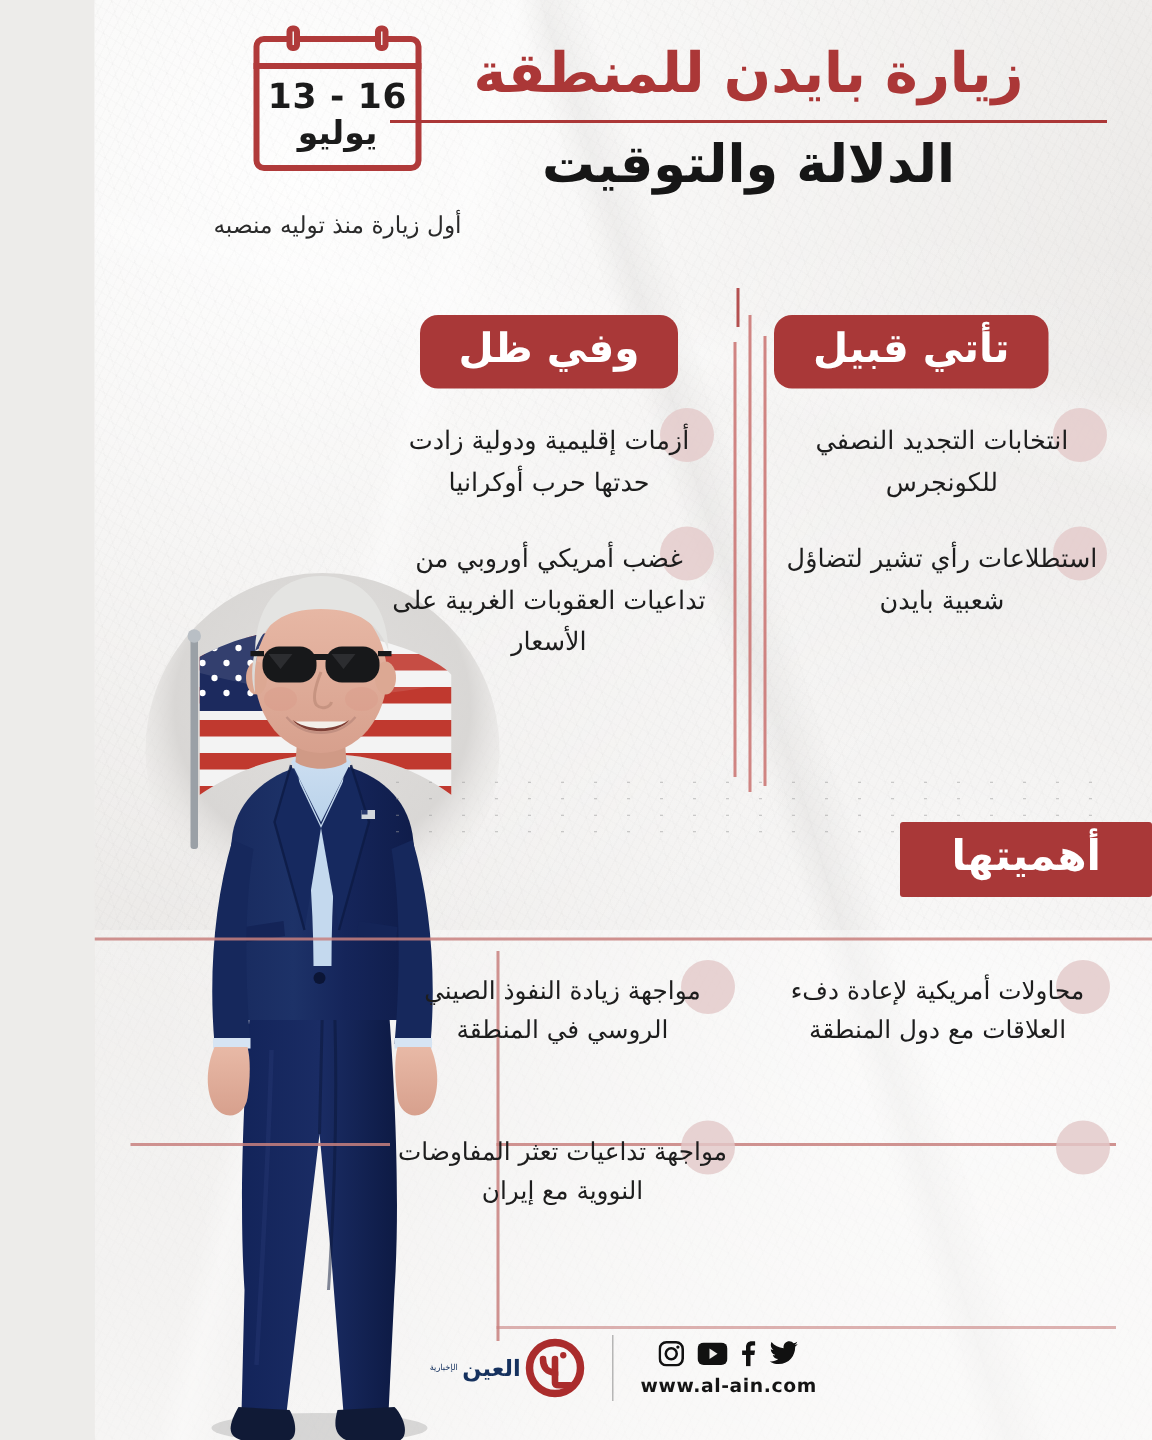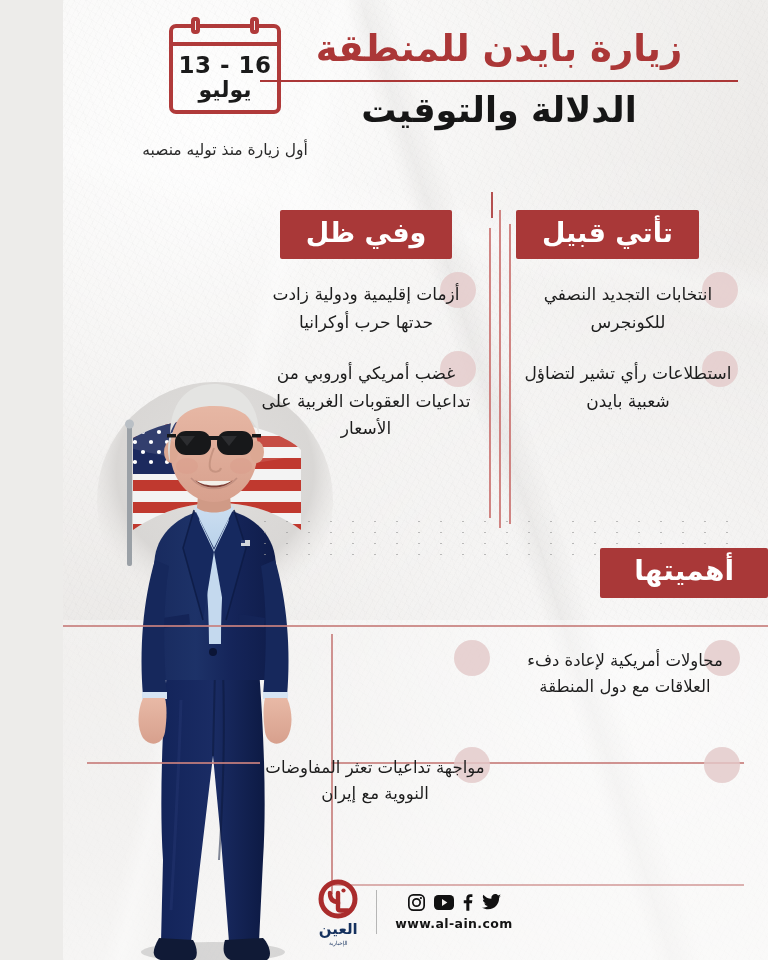--- a/index.html
+++ b/index.html
@@ -59,21 +59,21 @@
   .t-rule{height:2px;background:#ab3737;margin:8px auto 7px;width:100%;}
   .t-sub{font-size:35px;font-weight:bold;color:#161616;line-height:1.2;}
 
   
   .mid{position:absolute;right:22px;top:210px;width:496px;height:330px;}
   .col{position:absolute;top:0;width:224px;}
   .col.right{right:6px;}
   .col.left{left:4px;}
   .badge{
     display:inline-block;background:#a93838;color:#fff;font-weight:bold;
-    font-size:27px;line-height:1;padding:9px 26px 13px;border-radius:2px;
+    font-size:27px;line-height:1;padding:9px 26px 13px;border-radius:12px;
   }
   .col.right .badge-row{text-align:left;}
   .col.left .badge-row{text-align:center;}
   .items{margin-top:22px;}
   .item{position:relative;font-size:17px;color:#1d1d1d;line-height:1.62;text-align:center;margin-bottom:24px;}
   .item .blob{
     position:absolute;right:2px;top:-9px;width:36px;height:36px;border-radius:50%;
     background:#e3c9c9;opacity:.8;z-index:0;
   }
   .item span{position:relative;z-index:1;}
@@ -123,21 +123,21 @@
     pointer-events:none;}
 
   
   .footer{position:absolute;left:0;right:0;bottom:18px;height:60px;
           display:flex;align-items:center;justify-content:center;gap:18px;}
   .f-left{display:flex;flex-direction:column;align-items:center;gap:5px;}
   .socials{display:flex;gap:9px;align-items:center;}
   .socials svg{display:block;}
   .furl{font-size:12.5px;font-weight:bold;color:#141414;letter-spacing:.4px;direction:ltr;text-align:center;}
   .fsep{width:1px;height:44px;background:#8b8b8b;opacity:.6;}
-  .f-right{display:flex;flex-direction:column;align-items:center;gap:3px;}
+  .f-right{display:flex;flex-direction:row;align-items:center;gap:3px;}
   .logomark{width:40px;height:40px;}
   .logotext{font-size:15px;font-weight:bold;color:#15315e;line-height:1;}
   .logosub{font-size:5.5px;color:#15315e;letter-spacing:.5px;direction:ltr;}
 </style>
 </head>
 <body>
 
 <div id="poster">
 
   <div id="grain"></div>
@@ -355,20 +355,21 @@
   <div class="hline hl-bot"></div>
 
   <div class="grid">
     <div class="grow">
       <div class="cell">
         <span class="blob"></span>
         <span>محاولات أمريكية لإعادة دفء العلاقات مع دول المنطقة</span>
       </div>
       <div class="cell">
         <span class="blob"></span>
+        <span>مواجهة زيادة النفوذ الصيني الروسي في المنطقة</span>
       </div>
     </div>
     <div class="grow" style="margin-top:24px;">
       <div class="cell">
         <span class="blob"></span>
       </div>
       <div class="cell">
         <span class="blob"></span>
         <span>مواجهة تداعيات تعثر المفاوضات النووية مع إيران</span>
       </div>

